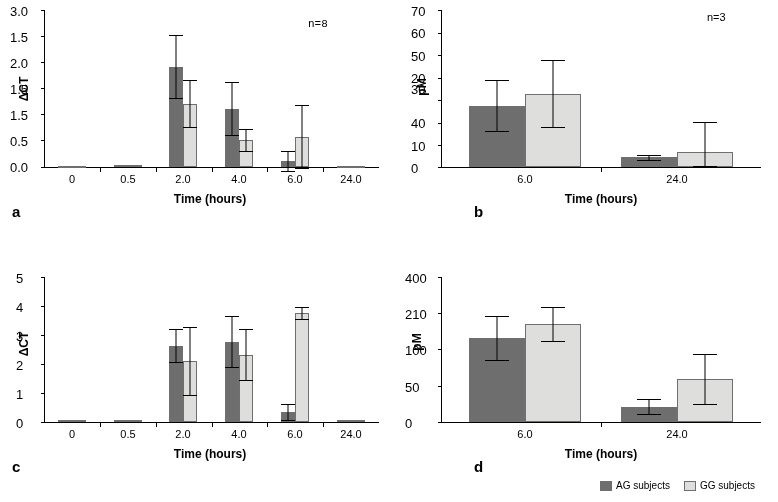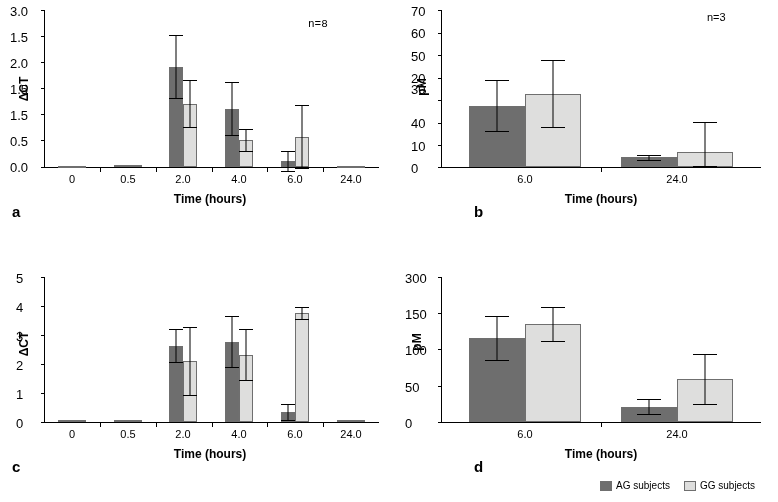--- a/index.html
+++ b/index.html
@@ -301,22 +301,22 @@
 
   <div class="axis-title-x" style="left:130px;top:192px;width:160px;">Time (hours)</div>
 
   <div class="panel-letter" style="left:12px;top:203px;">c</div>
 </div>
 
 <div class="panel" id="panel-d" style="left:389px;top:255px;width:389px;height:247px;">
 
   <div class="axis-title-y" style="left:0px;top:80px;width:56px;text-align:center;">pM</div>
 
-  <div class="ticklabel-y" style="left:16px;top:16px;width:30px;">300</div>
-  <div class="ticklabel-y" style="left:16px;top:52px;width:30px;">150</div>
+  <div class="ticklabel-y" style="left:16px;top:16px;width:30px;">400</div>
+  <div class="ticklabel-y" style="left:16px;top:52px;width:30px;">210</div>
   <div class="ticklabel-y" style="left:16px;top:88px;width:30px;">100</div>
   <div class="ticklabel-y" style="left:16px;top:125px;width:30px;">50</div>
   <div class="ticklabel-y" style="left:16px;top:161px;width:30px;">0</div>
 
   <div class="axis-line" style="left:52px;top:22px;width:1px;height:146px;"></div>
   <div class="axis-line" style="left:52px;top:167px;width:320px;height:1px;"></div>
   <div class="tickmark" style="left:49px;top:22px;width:4px;height:1px;"></div>
   <div class="tickmark" style="left:49px;top:58px;width:4px;height:1px;"></div>
   <div class="tickmark" style="left:49px;top:94px;width:4px;height:1px;"></div>
   <div class="tickmark" style="left:49px;top:131px;width:4px;height:1px;"></div>

